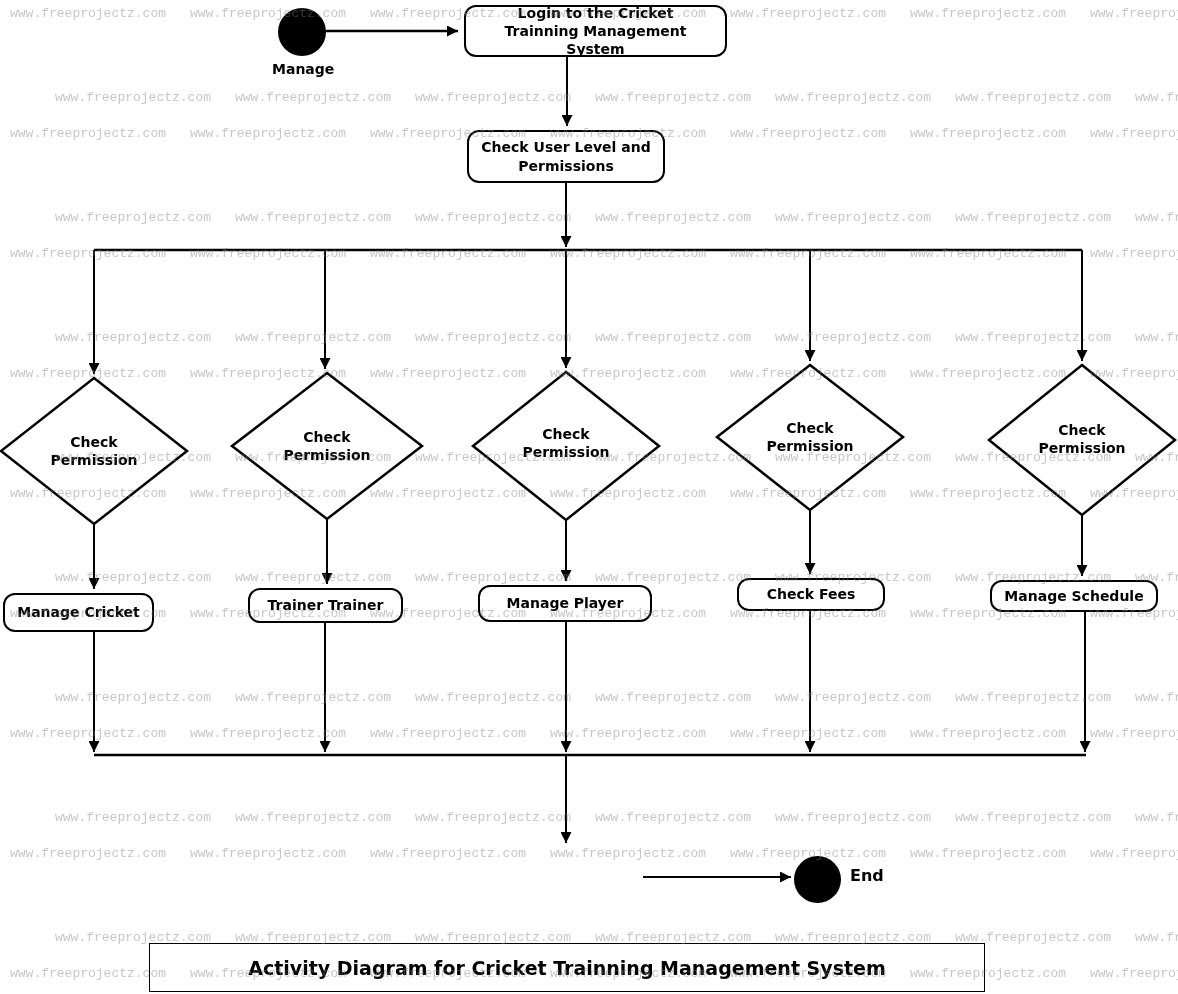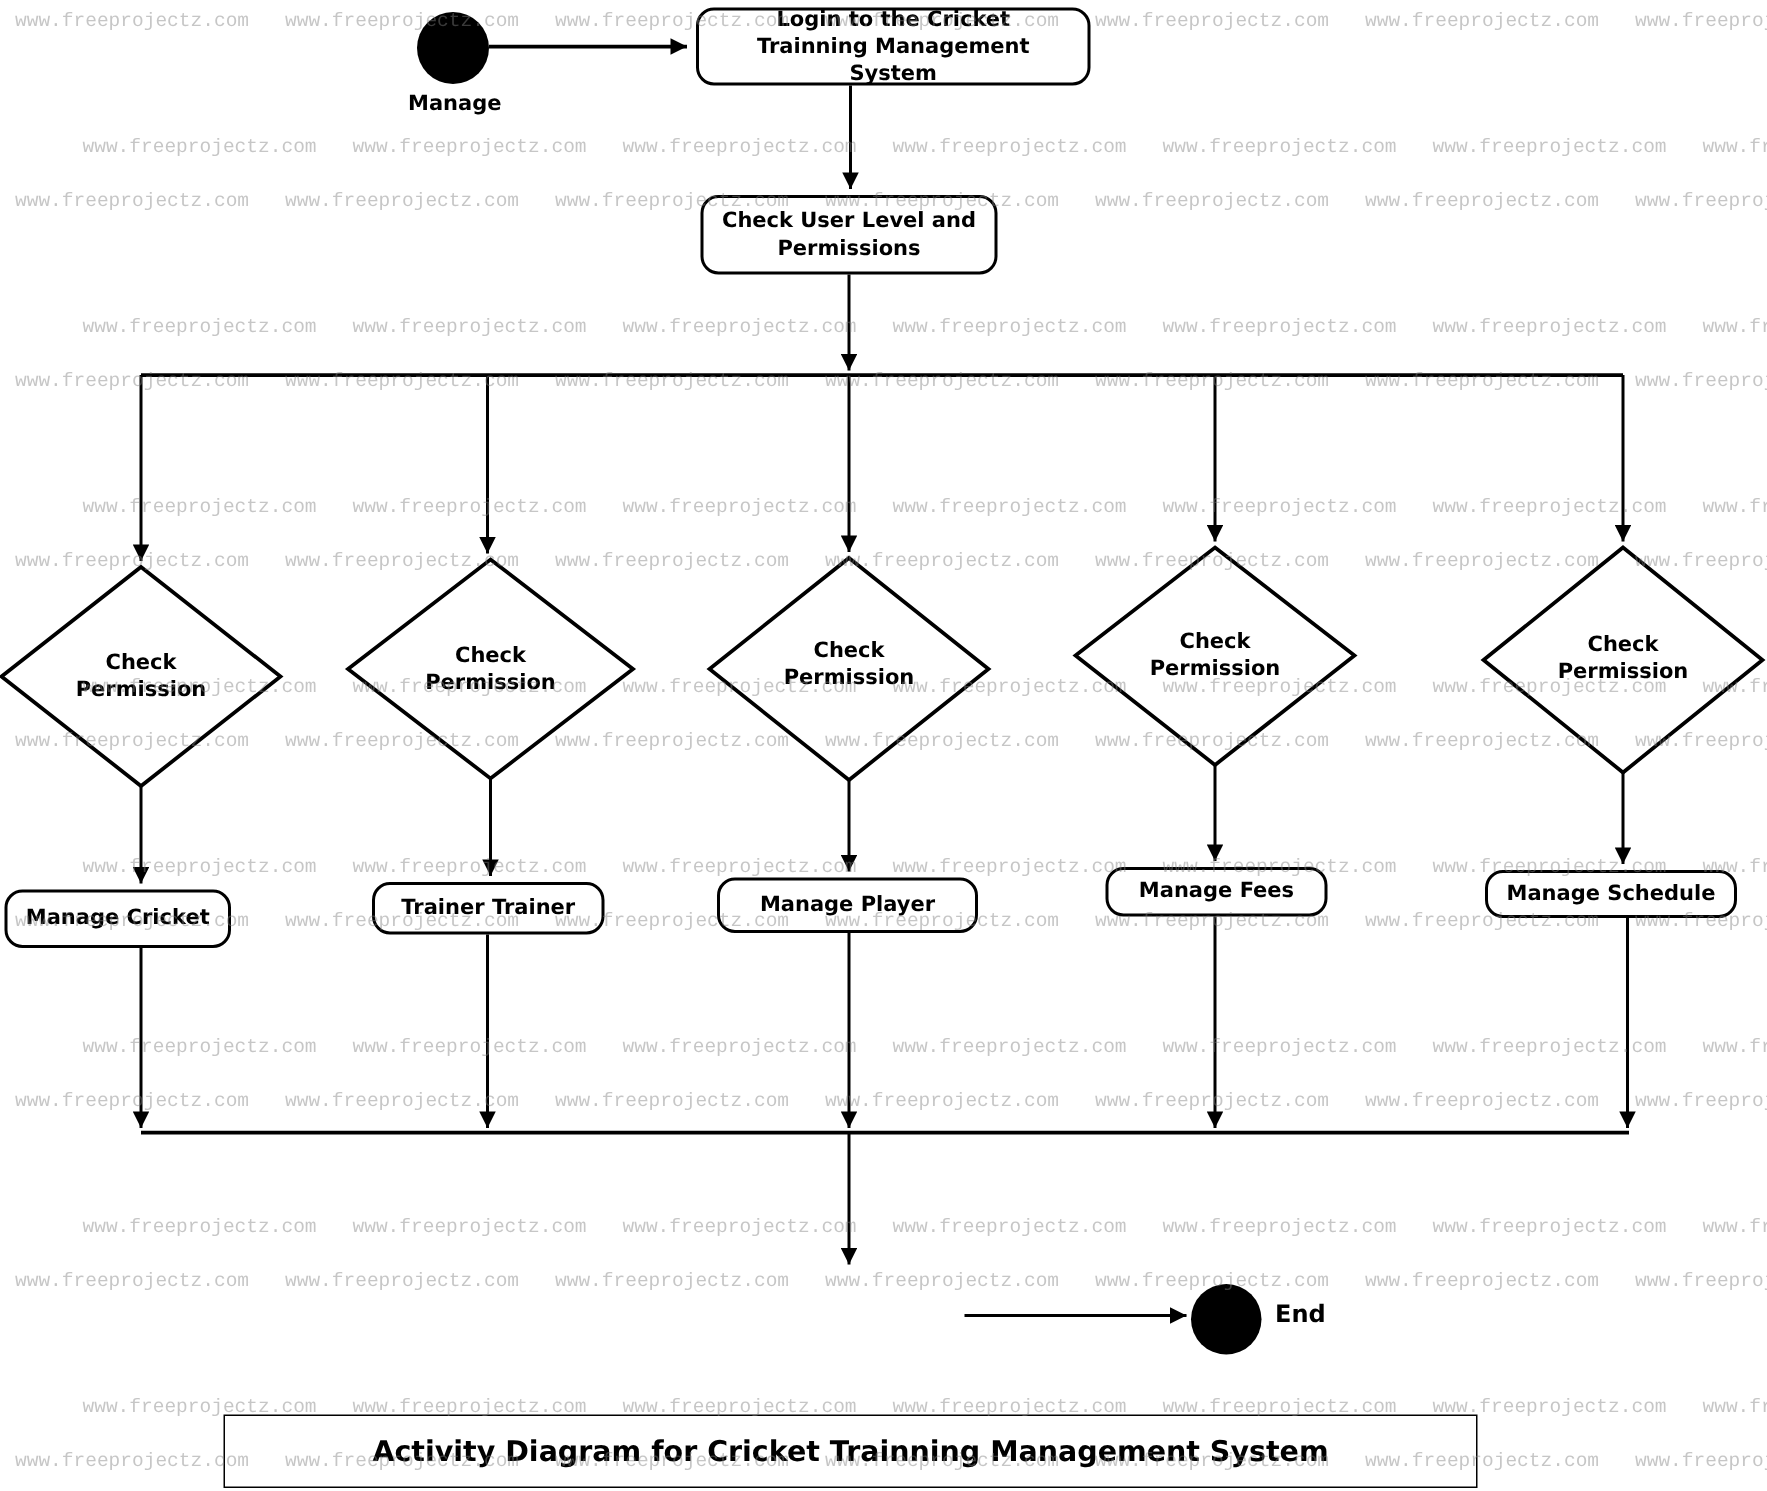--- a/index.html
+++ b/index.html
@@ -92,21 +92,21 @@
 
   <div class="dlabel" style="left:49px;top:433px;width:90px;">Check Permission</div>
   <div class="dlabel" style="left:282px;top:428px;width:90px;">Check Permission</div>
   <div class="dlabel" style="left:521px;top:425px;width:90px;">Check Permission</div>
   <div class="dlabel" style="left:765px;top:419px;width:90px;">Check Permission</div>
   <div class="dlabel" style="left:1037px;top:421px;width:90px;">Check Permission</div>
 
   <div class="node" style="left:3px;top:593px;width:151px;height:39px;">Manage Cricket</div>
   <div class="node" style="left:248px;top:588px;width:155px;height:35px;">Trainer Trainer</div>
   <div class="node" style="left:478px;top:585px;width:174px;height:37px;">Manage Player</div>
-  <div class="node" style="left:737px;top:578px;width:148px;height:33px;">Manage Fees</div>
+  <div class="node" style="left:737px;top:578px;width:148px;height:33px;">Check Fees</div>
   <div class="node" style="left:990px;top:580px;width:168px;height:32px;">Manage Schedule</div>
 
 
   <div class="titlebox" style="left:149px;top:943px;width:836px;height:49px;">Activity Diagram for Cricket Trainning Management System</div>
 
   <div class="wm-layer">
       <span class="wm" style="left: 10px; top: 6px; color: rgba(128, 128, 128, 0.45);">www.freeprojectz.com</span>
       <span class="wm" style="left: 190px; top: 6px; color: rgba(128, 128, 128, 0.45);">www.freeprojectz.com</span>
       <span class="wm" style="left: 370px; top: 6px; color: rgba(128, 128, 128, 0.45);">www.freeprojectz.com</span>
       <span class="wm" style="left: 550px; top: 6px; color: rgba(128, 128, 128, 0.45);">www.freeprojectz.com</span>

